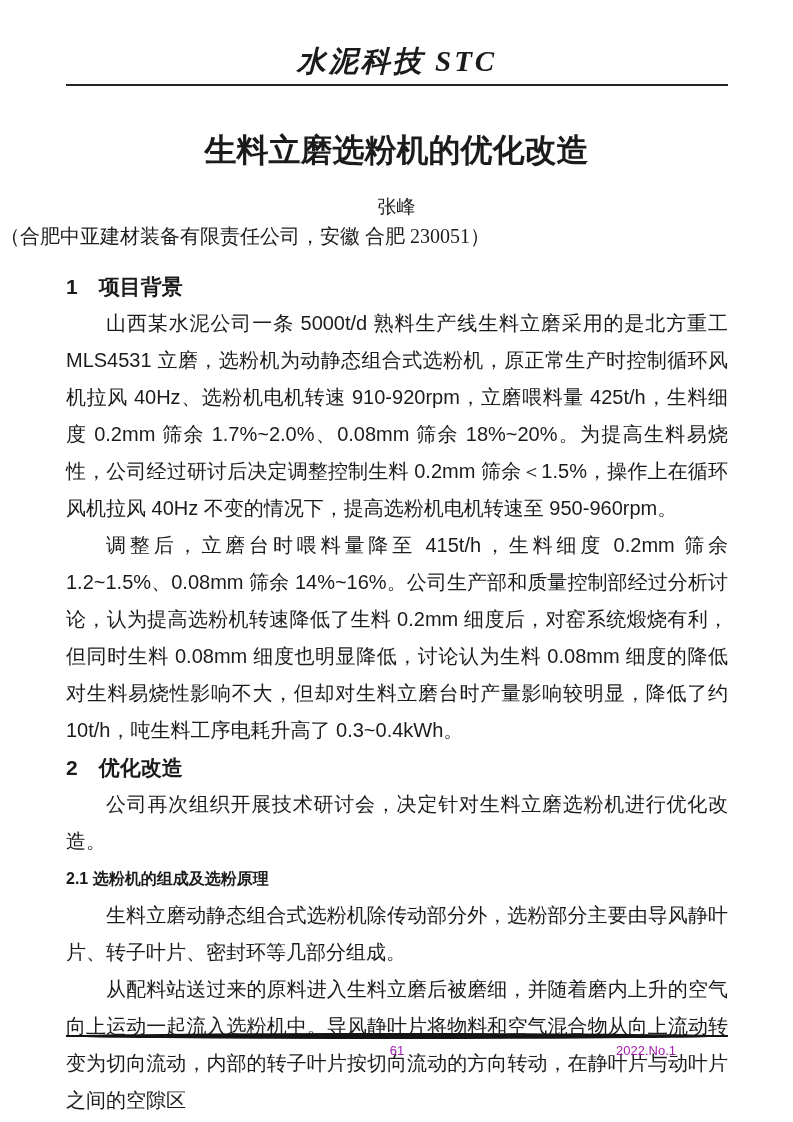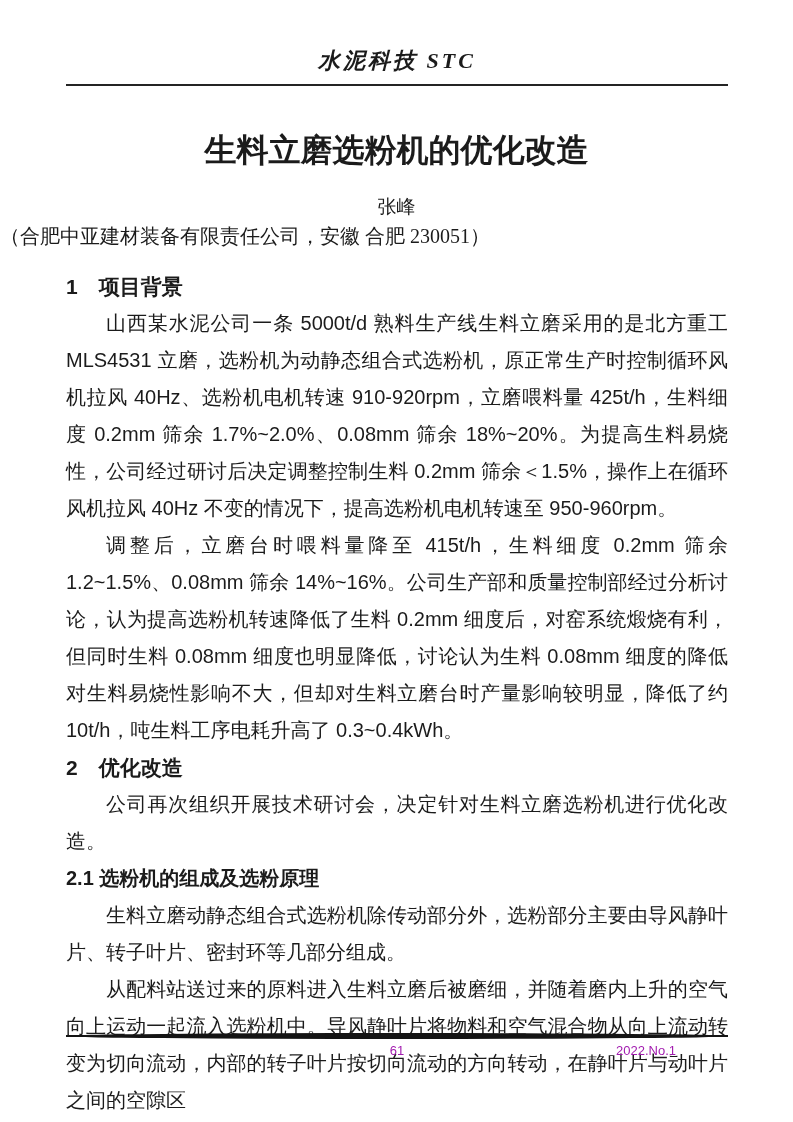--- a/index.html
+++ b/index.html
@@ -19,21 +19,21 @@
     padding-top: 47px;
     padding-bottom: 9px;
     border-bottom: 2px solid #242424;
     text-align: center;
   }
   .journal-title {
     display: inline-block;
     font-family: "Liberation Serif", "DejaVu Serif", serif;
     font-style: italic;
     font-weight: 600;
-    font-size: 22px;
+    font-size: 29px;
     line-height: 28px;
     letter-spacing: 3px;
   }
 
   
   .article-title {
     text-align: center;
     margin-top: 44px;
     font-family: "Liberation Sans", "DejaVu Sans", sans-serif;
     font-weight: 600;
@@ -60,21 +60,21 @@
   }
   .block { line-height: 37px; }
   .block.h1 {
     font-family: "Liberation Sans", "DejaVu Sans", sans-serif;
     font-weight: 700;
     font-size: 21px;
   }
   .block.h2 {
     font-family: "Liberation Sans", "DejaVu Sans", sans-serif;
     font-weight: 700;
-    font-size: 20px;
+    font-size: 16px;
   }
   p.block {
     font-size: 20px;
     text-align: justify;
     text-indent: 2em;
     font-family: Liberation Sans, sans-serif;
   }
   
   p.block.latin-sans {
     font-family: Liberation Sans, sans-serif;

